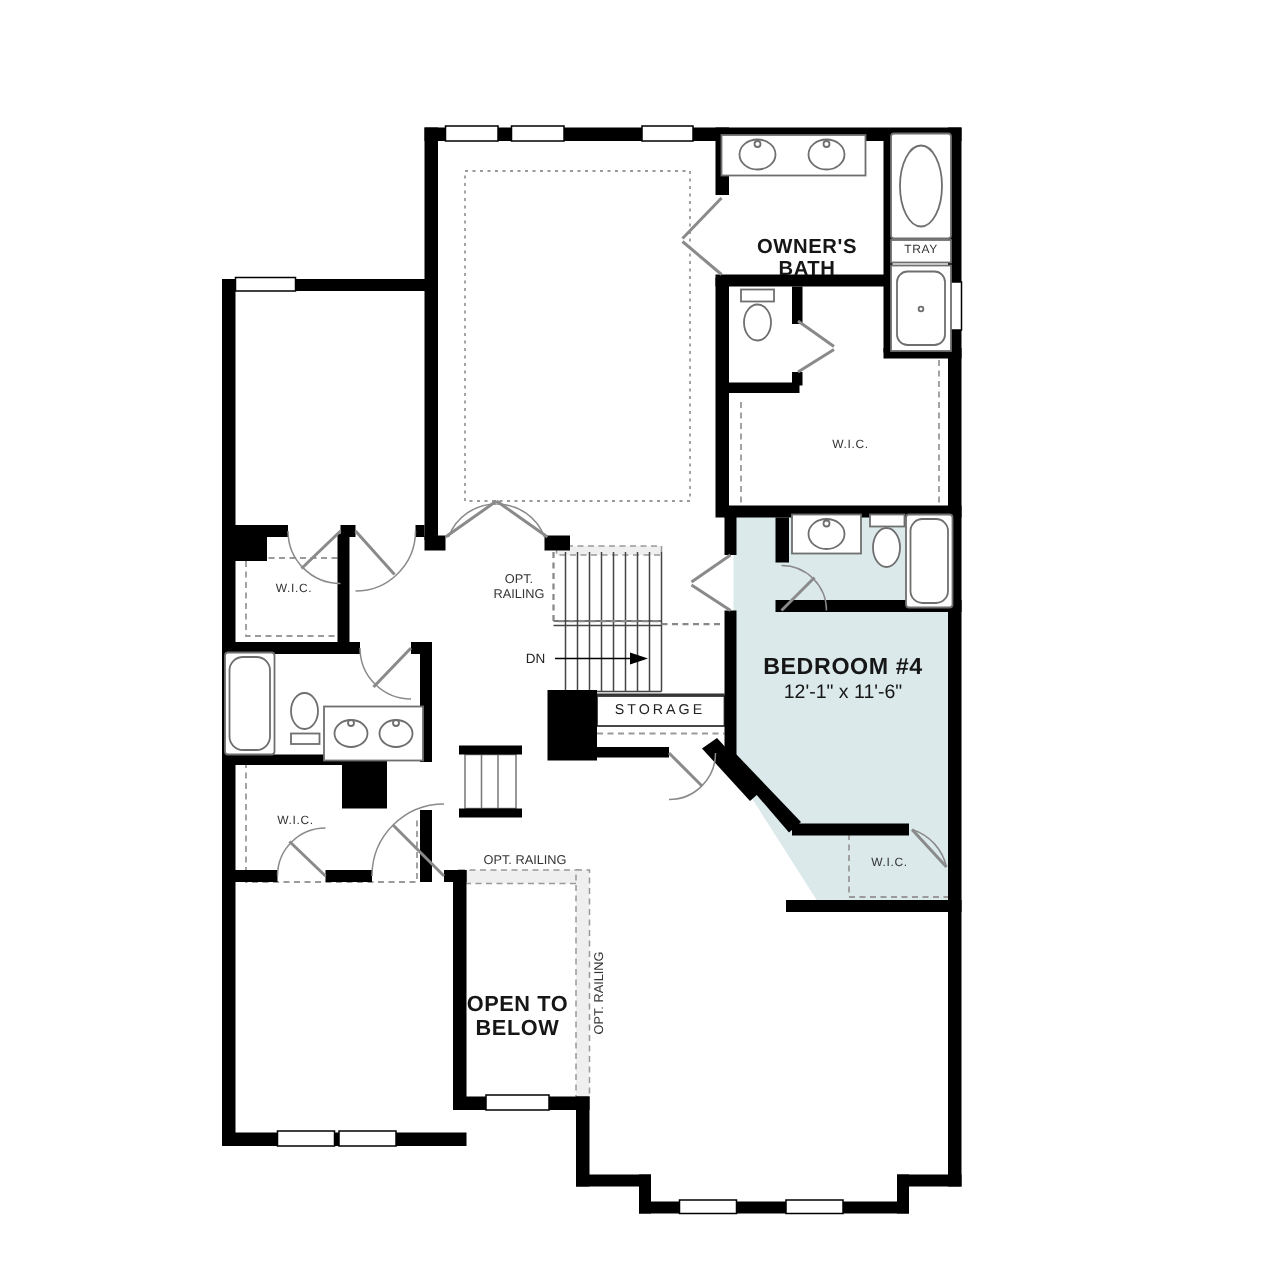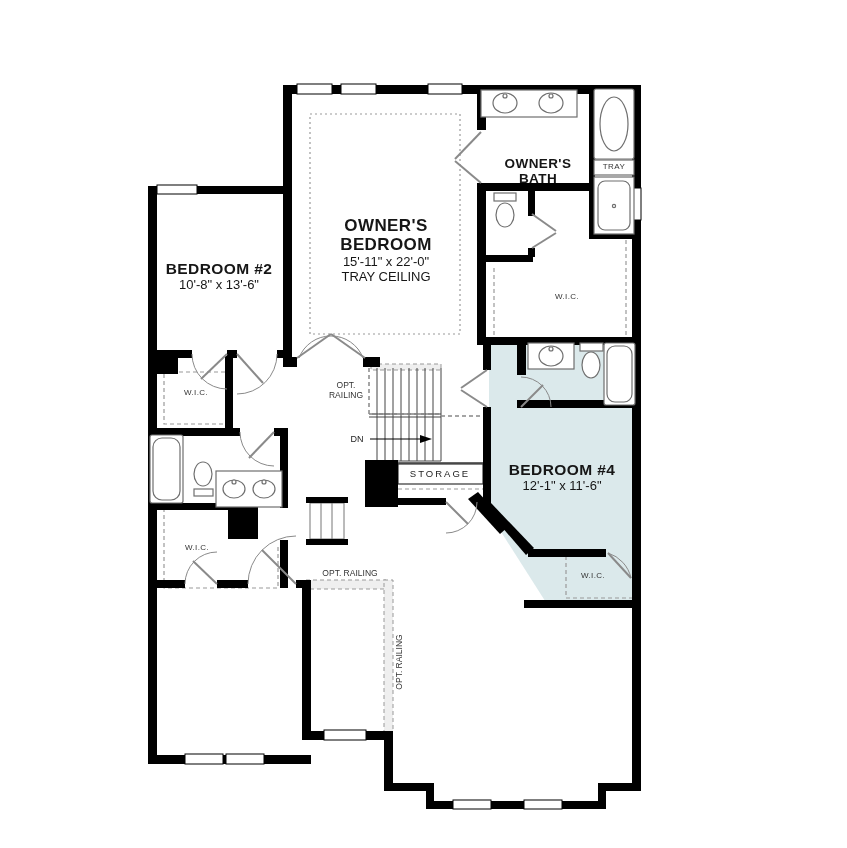--- a/index.html
+++ b/index.html
@@ -253,42 +253,36 @@
       <rect x="580" y="343" width="23" height="8"></rect>
       <ellipse cx="591" cy="365" rx="9" ry="13"></ellipse>
     </g>
     <g>
       <rect x="604" y="343" width="31" height="62" rx="2"></rect>
       <rect x="607" y="346" width="25" height="56" rx="8"></rect>
     </g>
   </g>
 </svg>
 
-  <div class="lbl" style="left:386px;top:229px;">
-    <div class="room-name big wrap" style="width:140px;">OWNER'S BEDROOM</div>
-    <div class="room-dims">15'-11" x 22'-0"</div>
-    <div class="room-note">TRAY CEILING</div>
-  </div>
 
   <div class="lbl" style="left:538px;top:150px;">
     <div class="room-name wrap" style="width:80px;font-size:13.5px;">OWNER'S BATH</div>
   </div>
 
-  <div class="lbl" style="left:219px;top:276px;">
-    <div class="room-name">BEDROOM #2</div>
-    <div class="room-dims">10'-8" x 13'-6"</div>
-  </div>
-
-
-  <div class="lbl" style="left:562px;top:477px;">
+
+
+  <div class="lbl" style="left:562px;top:453px;">
     <div class="room-name">BEDROOM #4</div>
     <div class="room-dims">12'-1" x 11'-6"</div>
   </div>
 
 
+  <div class="lbl" style="left:345px;top:657px;">
+    <div class="room-name wrap" style="width:90px;font-size:14.5px;">OPEN TO BELOW</div>
+  </div>
 
   <div class="lbl small-lbl" style="left:567px;top:297px;">W.I.C.</div>
   <div class="lbl small-lbl" style="left:196px;top:393px;">W.I.C.</div>
   <div class="lbl small-lbl" style="left:197px;top:548px;">W.I.C.</div>
   <div class="lbl small-lbl" style="left:593px;top:576px;">W.I.C.</div>
   <div class="lbl small-lbl" style="left:614px;top:167px;">TRAY</div>
   <div class="lbl storage-lbl" style="left:440px;top:474px;">STORAGE</div>
   <div class="lbl dn-lbl" style="left:357px;top:439px;">DN</div>
   <div class="lbl railing-lbl" style="left:346px;top:391px;width:48px;">OPT. RAILING</div>
   <div class="lbl railing-lbl" style="left:350px;top:574px;">OPT. RAILING</div>

